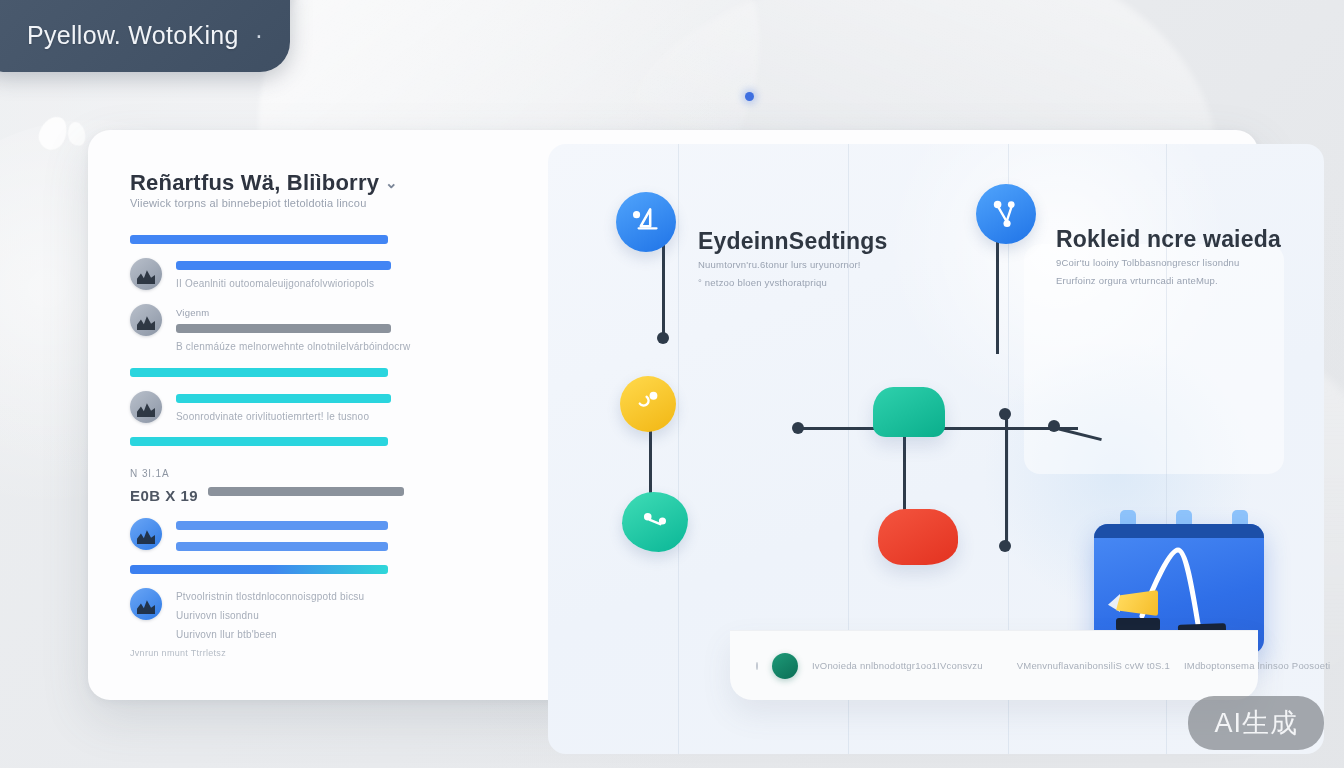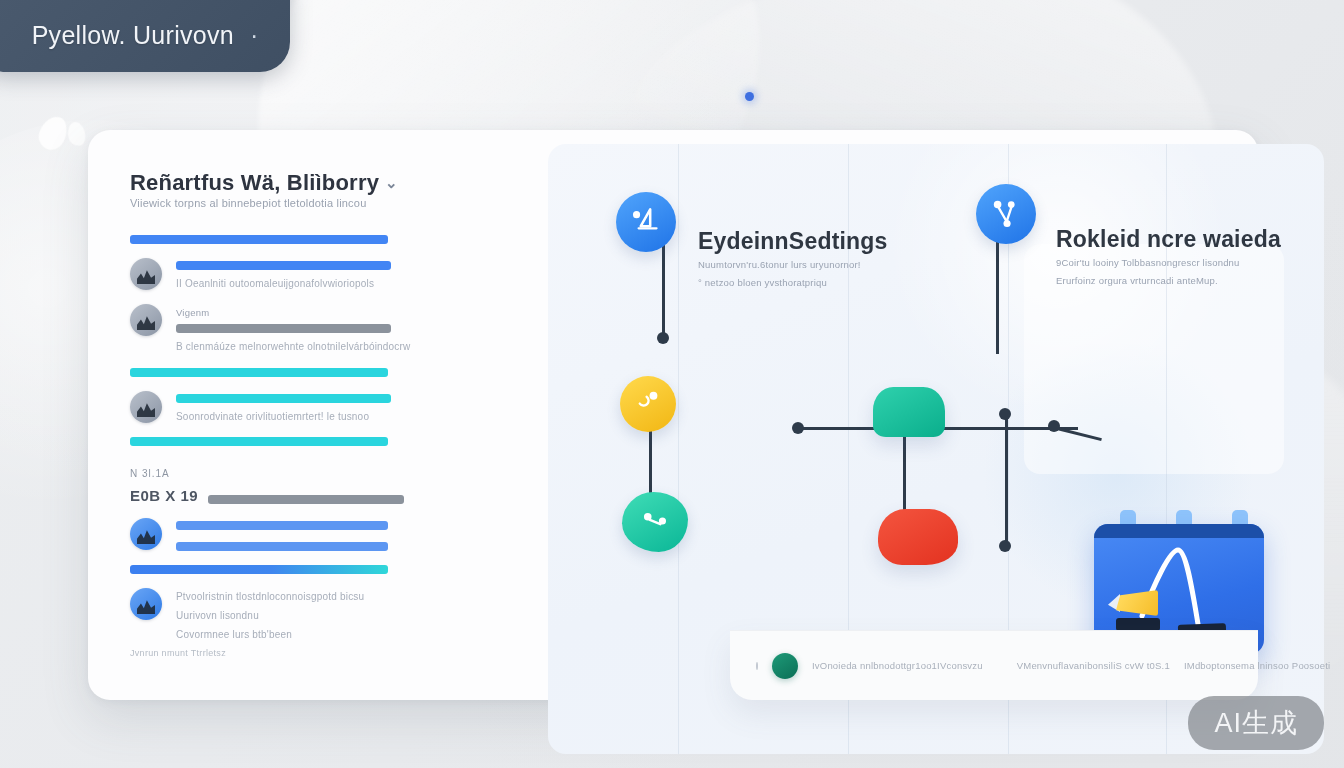--- a/index.html
+++ b/index.html
@@ -143,21 +143,21 @@
     font-size: 10px; color: #a7aeba; margin-top: 8px; letter-spacing: .2px;
   }
   .row-label {
     font-size: 9.5px; color: #9aa2b0; margin-bottom: 6px; letter-spacing: .2px;
   }
 
   .section-label {
     margin-top: 22px; font-size: 10px; color: #8d95a2; letter-spacing: 1px;
   }
   .metric-row {
-    display: flex; align-items: flex-end; gap: 10px; margin-top: 8px;
+    display: flex; align-items: flex-start; gap: 10px; margin-top: 8px;
   }
   .metric-value {
     font-size: 15px; font-weight: 700; color: #4e5663; letter-spacing: .5px;
     white-space: nowrap;
   }
   .panel-footnote {
     position: absolute; left: 42px; bottom: 42px;
     font-size: 9px; color: #b5bcc6; letter-spacing: .3px;
   }
 
@@ -308,21 +308,21 @@
   <div class="bg-swoosh-1"></div>
   <div class="bg-swoosh-2"></div>
   <div class="bg-swoosh-3"></div>
   <div class="bg-swoosh-4"></div>
   <div class="bg-pebble-a"></div>
   <div class="bg-pebble-b"></div>
 </div>
 <div class="bg-dot"></div>
 
 <div class="header-badge">
-  <span class="header-badge-title">Pyellow. Uurivovn</span>
+  <span class="header-badge-title">Pyellow. WotoKing</span>
   <span class="header-badge-dot">·</span>
 </div>
 
 <div class="main-card">
 
   <div class="left-panel">
 
     <div class="panel-title">
       <span>Reñartfus Wä, Bliìborry</span>
       <span class="chev">⌄</span>
@@ -374,21 +374,21 @@
       </div>
     </div>
 
     <div class="bar bar-grad" style="width:258px;margin-top:14px"></div>
 
     <div class="list-row">
       <div class="avatar blue"></div>
       <div class="row-body">
         <div class="row-caption" style="margin-top:0">Ptvoolristnin  tlostdnloconnoisgpotd  bicsu</div>
         <div class="row-caption">Uurivovn lisondnu</div>
-        <div class="row-caption">Covormnee lurs btb'been</div>
+        <div class="row-caption">Uurivovn llur btb'been</div>
       </div>
     </div>
 
     <div class="panel-footnote">Jvnrun nmunt Ttrrletsz</div>
   </div>
 
   <div class="right-panel">
     <div class="rp-glow-1"></div>
     <div class="rp-glow-2"></div>
     <div class="rp-faint-card"></div>

